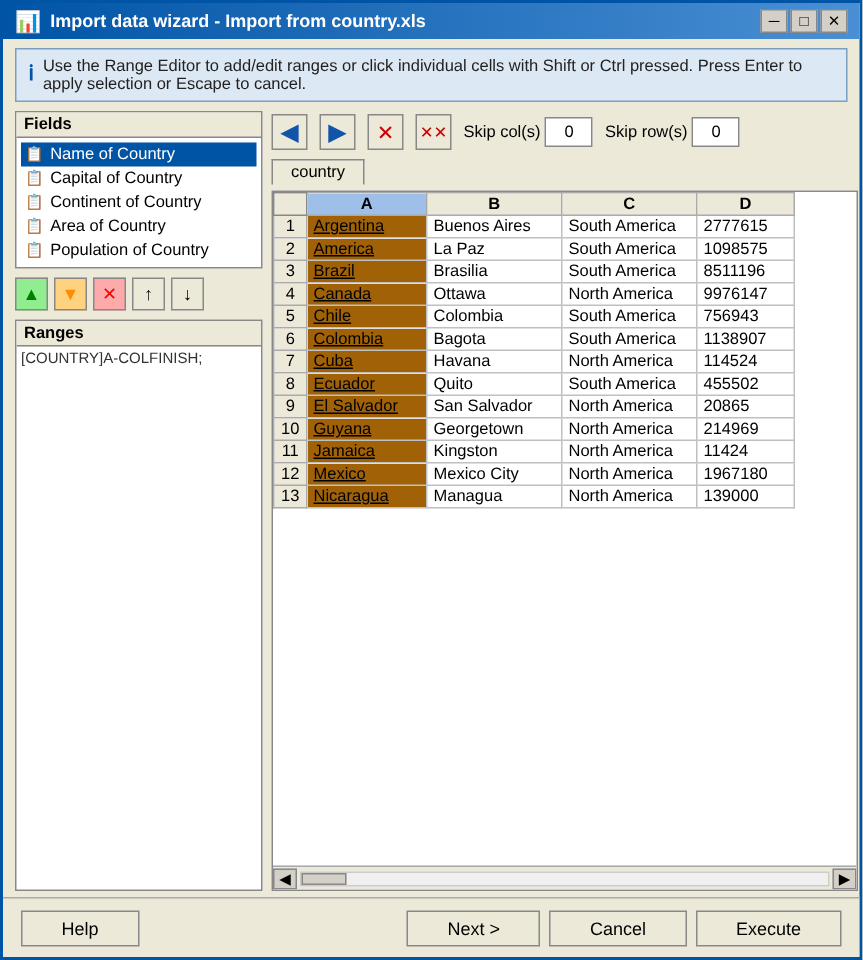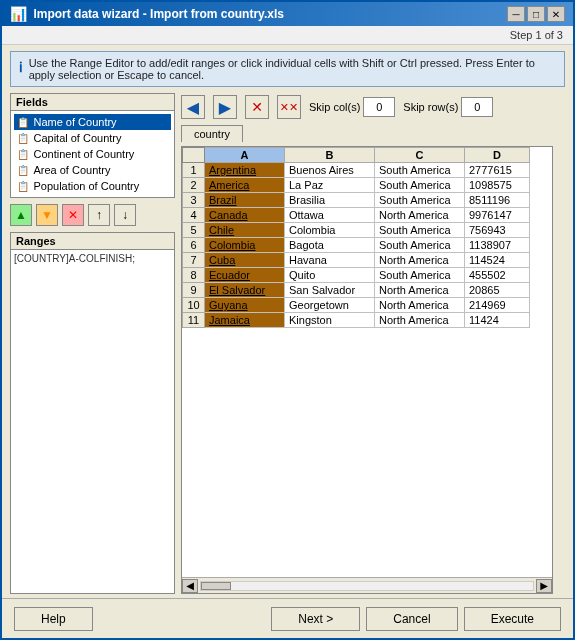--- a/index.html
+++ b/index.html
@@ -56,21 +56,21 @@
       align-items: flex-start;
       gap: 6px;
       flex-shrink: 0;
     }
     .info-icon { color: #0054a6; font-size: 14px; font-weight: bold; flex-shrink: 0; }
 
     .main-content {
       display: flex;
       flex: 1;
       overflow: hidden;
-      padding: 0 20px 4px 8px;
+      padding: 0 1px 4px 8px;
       gap: 6px;
     }
 
     .left-panel {
       width: 165px;
       flex-shrink: 0;
       display: flex;
       flex-direction: column;
       gap: 4px;
     }
@@ -262,23 +262,20 @@
       <span class="title-icon">📊</span>
       <span>Import data wizard - Import from country.xls</span>
     </div>
     <div class="title-controls">
       <div class="title-btn">─</div>
       <div class="title-btn">□</div>
       <div class="title-btn">✕</div>
     </div>
   </div>
 
-  <div class="step-bar">
-    <span>Step 1 of 3</span>
-  </div>
 
   <div class="info-bar">
     <span class="info-icon">ℹ</span>
     <span>Use the Range Editor to add/edit ranges or click individual cells with Shift or Ctrl pressed. Press Enter to apply selection or Escape to cancel.</span>
   </div>
 
   <div class="main-content">
 
     <div class="left-panel">
 
@@ -426,20 +423,34 @@
     <td class="col-c">North America</td>
     <td class="col-d">214969</td>
   </tr>
                 <tr>
     <td class="row-num">11</td>
     <td class="highlighted col-a">Jamaica</td>
     <td class="col-b">Kingston</td>
     <td class="col-c">North America</td>
     <td class="col-d">11424</td>
   </tr>
+                <tr>
+    <td class="row-num">12</td>
+    <td class="highlighted col-a">Mexico</td>
+    <td class="col-b">Mexico City</td>
+    <td class="col-c">North America</td>
+    <td class="col-d">1967180</td>
+  </tr>
+                <tr>
+    <td class="row-num">13</td>
+    <td class="highlighted col-a">Nicaragua</td>
+    <td class="col-b">Managua</td>
+    <td class="col-c">North America</td>
+    <td class="col-d">139000</td>
+  </tr>
               </tbody>
           </table>
         </div>
         <div class="scrollbar-row">
           <div style="display:flex; align-items:center; height:100%; width:100%;">
             <div style="width:16px; height:14px; background:#d4d0c8; border:1px solid #888; display:flex; align-items:center; justify-content:center; font-size:10px; cursor:pointer;">◀</div>
             <div style="flex:1; height:10px; background:#f0f0f0; border:1px solid #ccc; margin:0 2px;">
               <div style="width:30px; height:100%; background:#d4d0c8; border:1px solid #888;"></div>
             </div>
             <div style="width:16px; height:14px; background:#d4d0c8; border:1px solid #888; display:flex; align-items:center; justify-content:center; font-size:10px; cursor:pointer;">▶</div>

